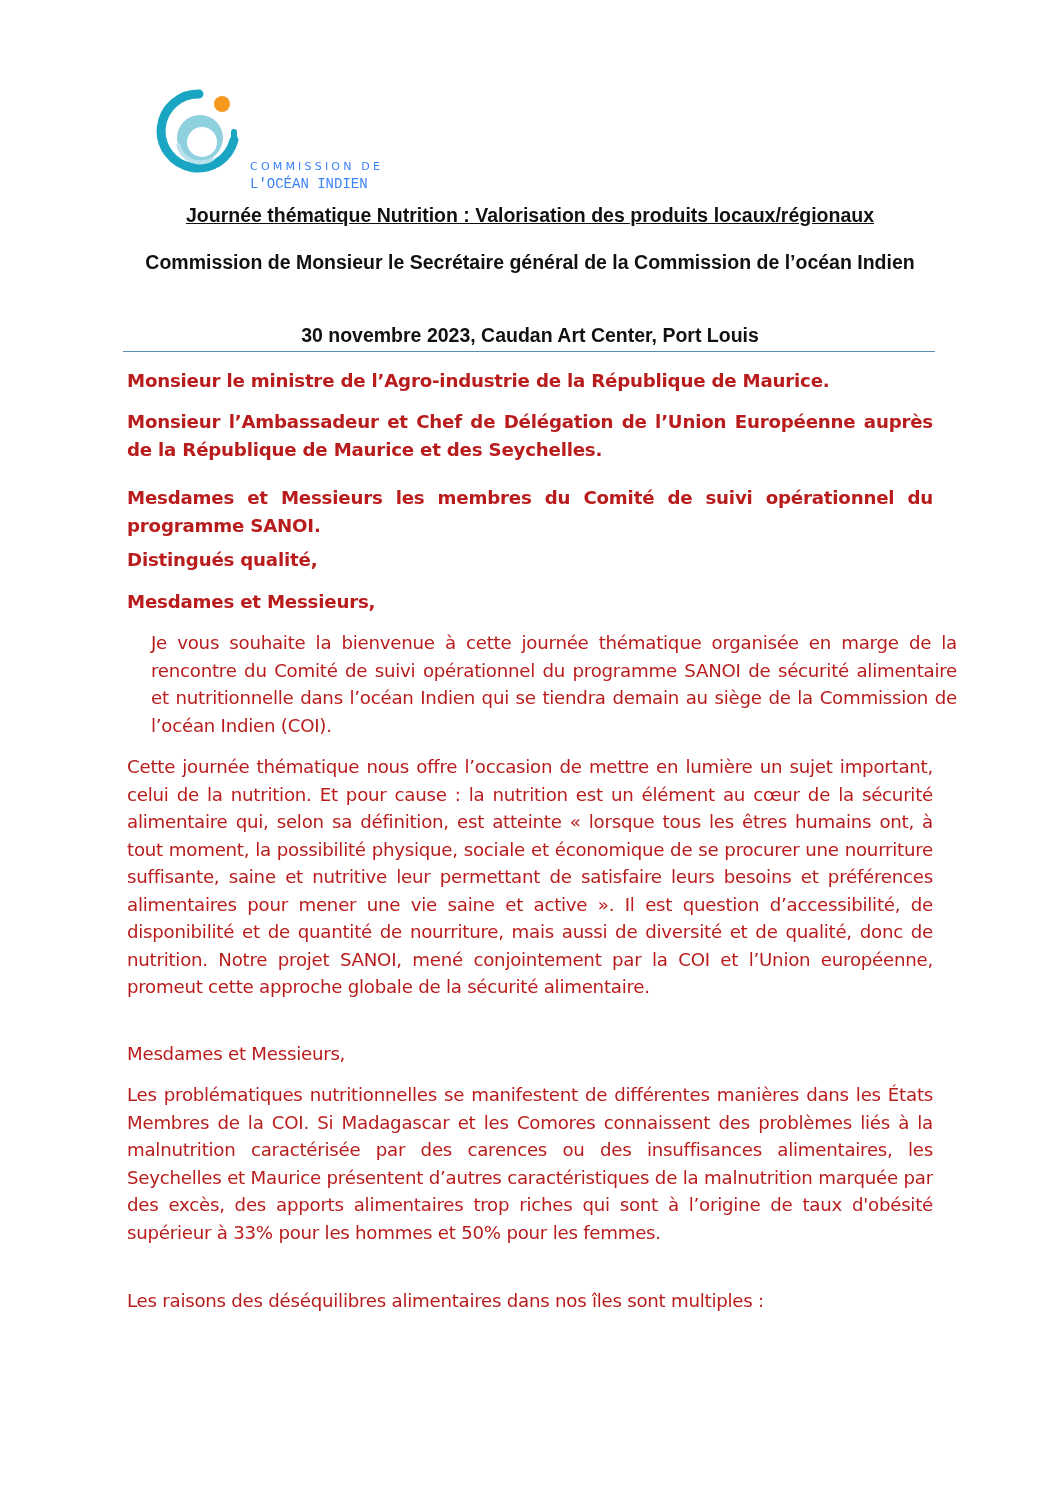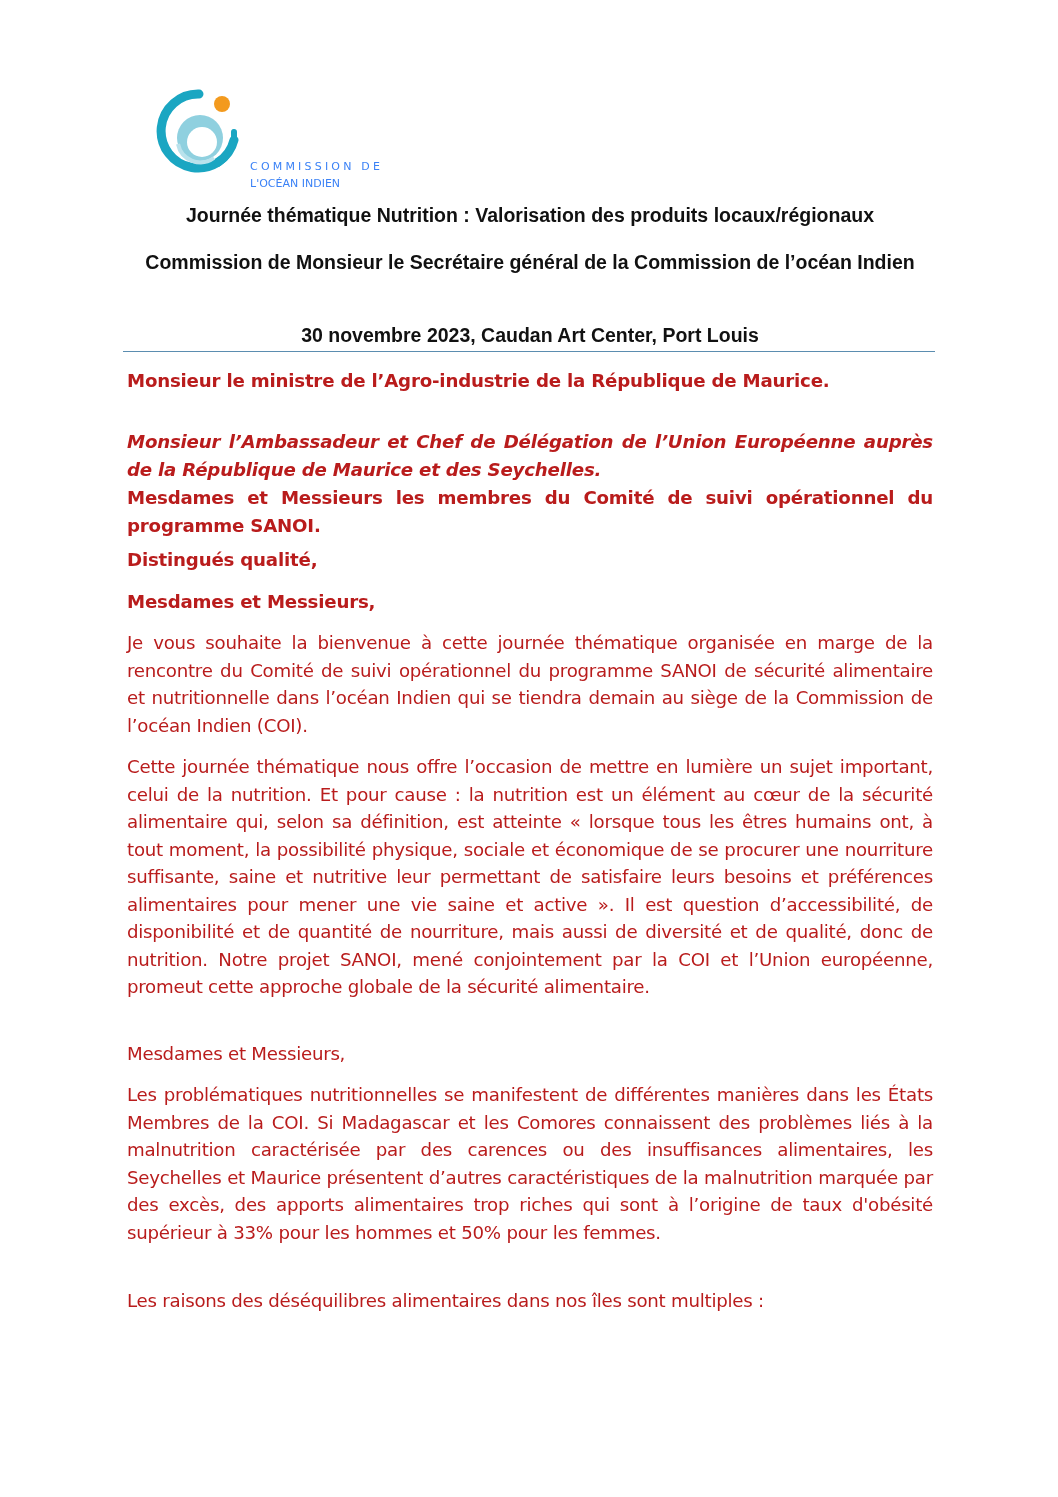--- a/index.html
+++ b/index.html
@@ -1,25 +1,25 @@
 <!DOCTYPE html>
 <html><head>
 <meta charset="utf-8">
 <style>
   html, body { margin: 0; padding: 0; background: #ffffff; }
   body { width: 1058px; height: 1497px; position: relative; overflow: hidden; color: #111; }
   .logo { position: absolute; left: 156px; top: 88px; width: 250px; height: 90px; }
   .logo svg { position: absolute; left: 0; top: 0; }
   .logo-text { position: absolute; left: 94px; top: 24px; font-family: "DejaVu Sans", sans-serif; color: #3b82f6; margin-top: 48px; }
   .logo-line1 { font-size: 11px; letter-spacing: 3.2px; line-height: 14px; }
-  .logo-line2 { font-size: 11px; letter-spacing: 0px; line-height: 20px; }
+  .logo-line2 { font-size: 14px; letter-spacing: 0px; line-height: 20px; font-family: Liberation Mono, monospace; }
 
   .headings { position: absolute; left: 120px; top: 200px; width: 820px; text-align: center;
               font-family: "Liberation Sans", sans-serif; font-weight: bold; font-size: 19.5px; color: #111; }
-  .h1 { position: absolute; left: 0; top: 4px; width: 820px; }
+  .h1 { position: absolute; left: 0; top: 4px; width: 820px; text-decoration: underline; }
   .h2 { position: absolute; left: 0; top: 48px; width: 820px; line-height: 28px; }
   .h3 { position: absolute; left: 0; top: 124px; width: 820px; }
   .rule { position: absolute; left: 123px; top: 351px; width: 812px; height: 0; border-top: 1.5px solid #5b8db0; }
 
   .body-text { position: absolute; left: 127px; width: 806px; font-family: "DejaVu Sans", sans-serif;
                font-size: 18.2px; line-height: 27.5px; text-align: justify; color: #b91c1c; letter-spacing: -0.25px; }
   .bold { font-weight: bold; letter-spacing: -0.2px; }
 </style>
 </head>
 <body>
@@ -40,22 +40,22 @@
 </div>
 
 <div class="headings">
   <div class="h1">Journée thématique Nutrition : Valorisation des produits locaux/régionaux</div>
   <div class="h2">Commission de Monsieur le Secrétaire général de la Commission de l’océan Indien</div>
   <div class="h3">30 novembre 2023, Caudan Art Center, Port Louis</div>
 </div>
 <div class="rule"></div>
 
 <div class="body-text bold" style="top:367px;">Monsieur le ministre de l’Agro-industrie de la République de Maurice.</div>
-<div class="body-text bold" style="top:428px;font-style:italic;">Monsieur l’Ambassadeur et Chef de Délégation de l’Union Européenne auprès de la République de Maurice et des Seychelles.</div>
+<div class="body-text bold" style="top:408px;">Monsieur l’Ambassadeur et Chef de Délégation de l’Union Européenne auprès de la République de Maurice et des Seychelles.</div>
 <div class="body-text bold" style="top:484px;">Mesdames et Messieurs les membres du Comité de suivi opérationnel du programme SANOI.</div>
 <div class="body-text bold" style="top:546px;">Distingués qualité,</div>
 <div class="body-text bold" style="top:588px;">Mesdames et Messieurs,</div>
 
-<div class="body-text" style="top:629px;">Je vous souhaite la bienvenue à cette journée thématique organisée en marge de la rencontre du Comité de suivi opérationnel du programme SANOI de sécurité alimentaire et nutritionnelle dans l’océan Indien qui se tiendra demain au siège de la Commission de l’océan Indien (COI).</div>
+<div class="body-text" style="top:629px;margin-left:24px;">Je vous souhaite la bienvenue à cette journée thématique organisée en marge de la rencontre du Comité de suivi opérationnel du programme SANOI de sécurité alimentaire et nutritionnelle dans l’océan Indien qui se tiendra demain au siège de la Commission de l’océan Indien (COI).</div>
 <div class="body-text" style="top:753px;">Cette journée thématique nous offre l’occasion de mettre en lumière un sujet important, celui de la nutrition. Et pour cause : la nutrition est un élément au cœur de la sécurité alimentaire qui, selon sa définition, est atteinte « lorsque tous les êtres humains ont, à tout moment, la possibilité physique, sociale et économique de se procurer une nourriture suffisante, saine et nutritive leur permettant de satisfaire leurs besoins et préférences alimentaires pour mener une vie saine et active ». Il est question d’accessibilité, de disponibilité et de quantité de nourriture, mais aussi de diversité et de qualité, donc de nutrition. Notre projet SANOI, mené conjointement par la COI et l’Union européenne, promeut cette approche globale de la sécurité alimentaire.</div>
 <div class="body-text" style="top:1040px;">Mesdames et Messieurs,</div>
 <div class="body-text" style="top:1081px;">Les problématiques nutritionnelles se manifestent de différentes manières dans les États Membres de la COI. Si Madagascar et les Comores connaissent des problèmes liés à la malnutrition caractérisée par des carences ou des insuffisances alimentaires, les Seychelles et Maurice présentent d’autres caractéristiques de la malnutrition marquée par des excès, des apports alimentaires trop riches qui sont à l’origine de taux d'obésité supérieur à 33% pour les hommes et 50% pour les femmes.</div>
 <div class="body-text" style="top:1287px;">Les raisons des déséquilibres alimentaires dans nos îles sont multiples :</div>
 
 </body></html>

